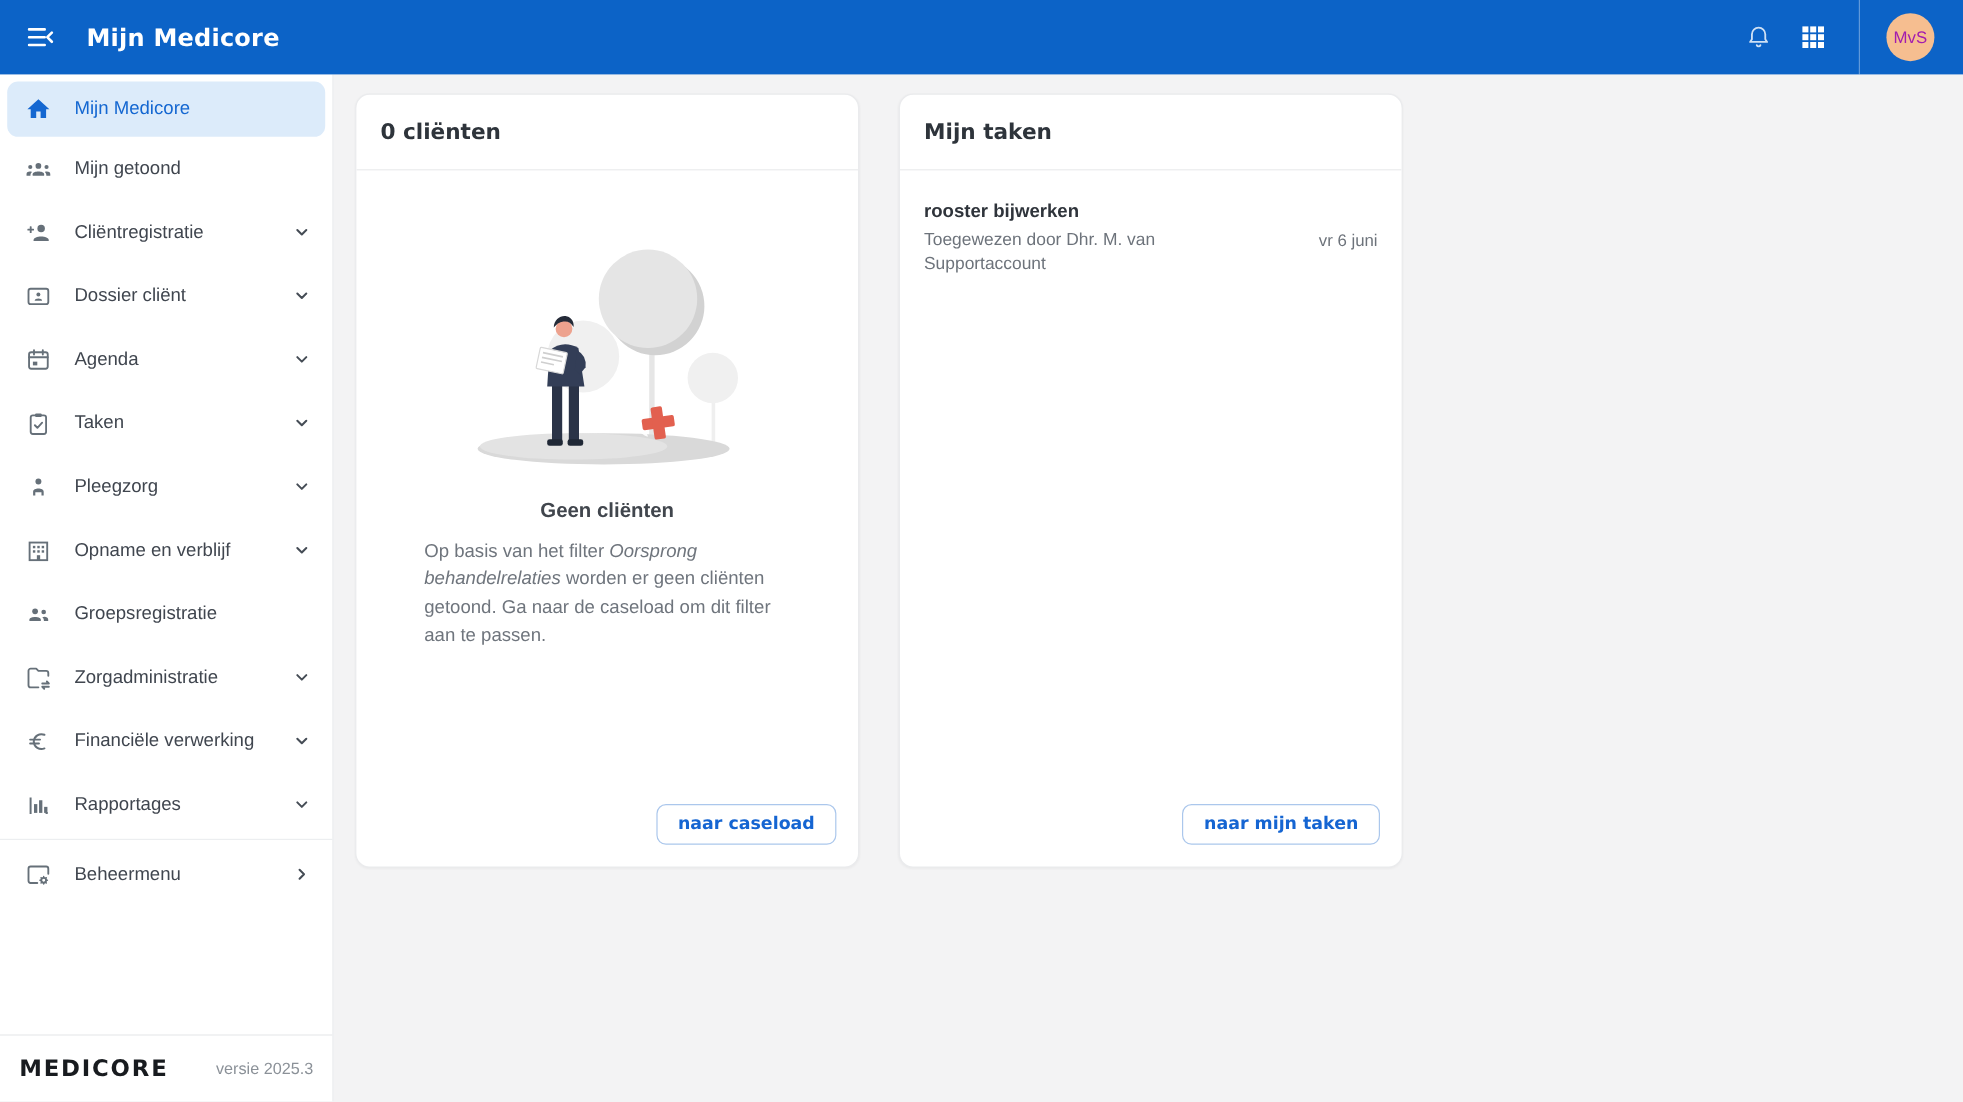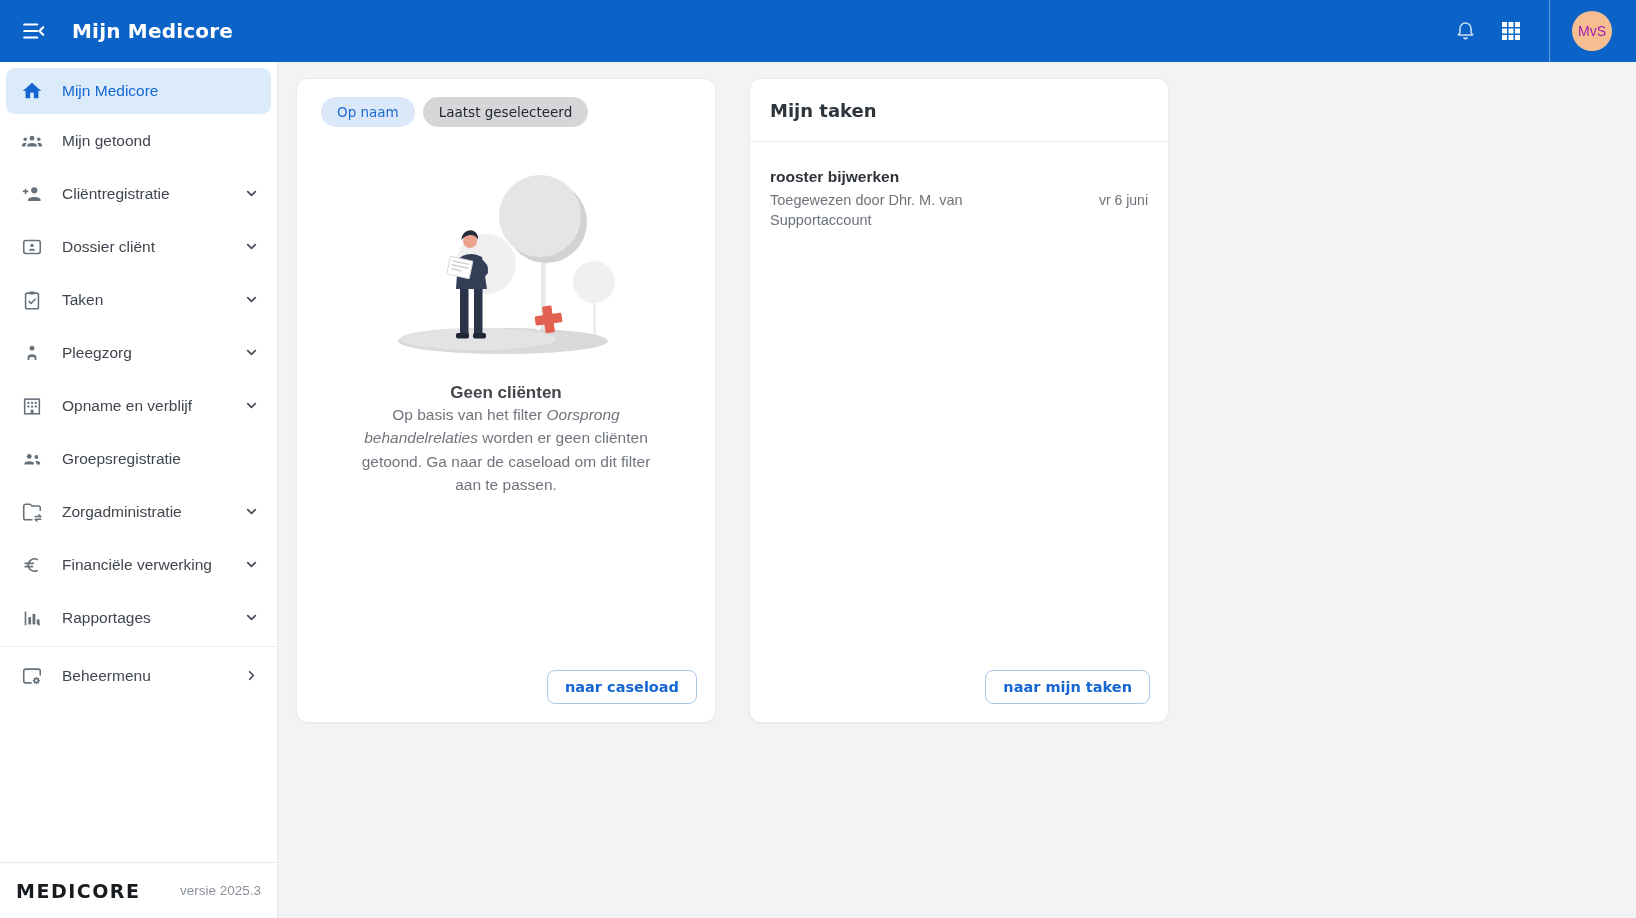--- a/index.html
+++ b/index.html
@@ -58,21 +58,21 @@
   .chips { display:flex; gap:8px; margin-left:6px; }
   .chip { height:30px; display:flex; align-items:center; padding:0 16px; border-radius:16px;
           font-family:"DejaVu Sans", sans-serif; font-size:13.5px; cursor:pointer; }
   .chip.active { background:#dbe8fa; color:#1d6ad1; }
   .chip.plain  { background:#d5d6d8; color:#25292f; }
 
   
   .empty { flex:1; display:flex; flex-direction:column; align-items:center; }
   .empty svg.illu { margin-top:42px; }
   .empty-title { margin-top:26px; font-size:17px; font-weight:700; color:#41464d; }
-  .empty-text { text-align:center; color:#6f757d; font-size:15.5px;
+  .empty-text { margin-top:12px; text-align:left; color:#6f757d; font-size:15.5px;
                 line-height:1.5; max-width:305px; }
   .empty-text em { font-style:italic; }
 
   .card-actions { margin-top:auto; display:flex; justify-content:flex-end; }
   .btn-outline { background:#ffffff; border:1px solid #abc7ec; border-radius:8px;
                  color:#1565d2; font-family:"DejaVu Sans", sans-serif; font-weight:700;
                  font-size:14.5px; padding:8px 17px; cursor:pointer; }
 
   
   .task { padding:8px 2px 0 2px; cursor:pointer; }
@@ -171,20 +171,35 @@
           </svg>
         </span>
         <span class="lbl">Dossier cliënt</span>
         <span class="chev">
           <svg width="15" height="15" viewBox="0 0 16 16" fill="none" stroke="currentColor" stroke-width="1.8" stroke-linecap="round" stroke-linejoin="round">
               <path d="M4 6l4 4 4-4"></path>
             </svg>
         </span>
       </div>
 
+      <div class="nav-item">
+        <span class="mi">
+          <svg width="22" height="22" viewBox="0 0 24 24" fill="none" stroke="currentColor" stroke-width="1.7" stroke-linecap="round">
+            <rect x="3.5" y="5" width="17" height="15" rx="2"></rect>
+            <path d="M8 3v4M16 3v4M3.5 9.5h17"></path>
+            <rect x="7" y="13.5" width="4" height="3.4" fill="currentColor" stroke="none"></rect>
+          </svg>
+        </span>
+        <span class="lbl">Agenda</span>
+        <span class="chev">
+          <svg width="15" height="15" viewBox="0 0 16 16" fill="none" stroke="currentColor" stroke-width="1.8" stroke-linecap="round" stroke-linejoin="round">
+              <path d="M4 6l4 4 4-4"></path>
+            </svg>
+        </span>
+      </div>
 
       <div class="nav-item">
         <span class="mi">
           <svg width="22" height="22" viewBox="0 0 24 24" fill="none" stroke="currentColor" stroke-width="1.7" stroke-linecap="round" stroke-linejoin="round">
             <rect x="5" y="4.5" width="14" height="17" rx="2"></rect>
             <rect x="9" y="2.8" width="6" height="3.2" rx="1" fill="currentColor" stroke="none"></rect>
             <path d="M8.8 13.5l2.3 2.3 4.3-4.6"></path>
           </svg>
         </span>
         <span class="lbl">Taken</span>
@@ -315,25 +330,24 @@
 
     <div class="sb-footer">
       <span class="logo">MEDICORE</span>
       <span class="version">versie 2025.3</span>
     </div>
   </nav>
 
   <main class="main">
 
     <section class="card">
+      <div class="card-header">
+        <div class="card-title">0 cliënten</div>
+      </div>
       <div class="card-body">
-        <div class="chips">
-          <div class="chip active">Op naam</div>
-          <div class="chip plain">Laatst geselecteerd</div>
-        </div>
 
         <div class="empty">
           <svg class="illu" width="232" height="188" viewBox="0 0 232 188">
 
             <circle cx="96" cy="95" r="30" fill="#f0f0f0"></circle>
             <rect x="151" y="55" width="4.5" height="115" fill="#e6e6e6"></rect>
             <circle cx="156" cy="53" r="41" fill="#d2d2d2"></circle>
             <circle cx="150" cy="47" r="41" fill="#e5e5e5"></circle>
             <rect x="203" y="118" width="3" height="52" fill="#efefef"></rect>
             <circle cx="204" cy="113" r="21" fill="#f0f0f0"></circle>

